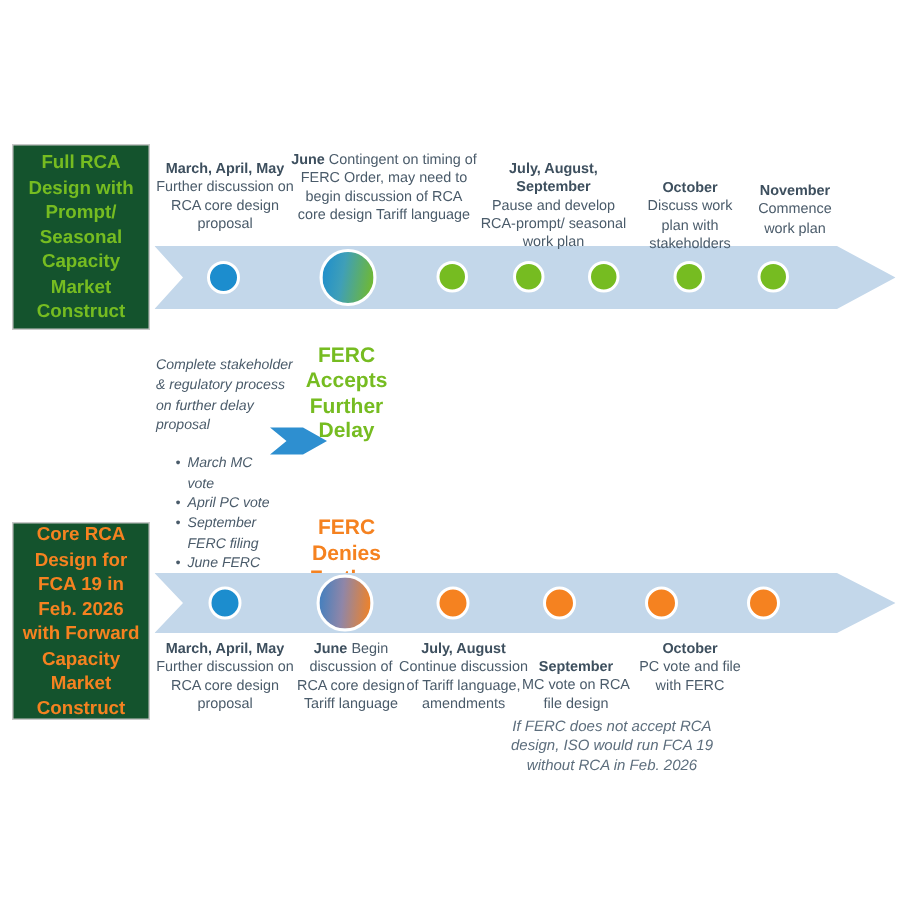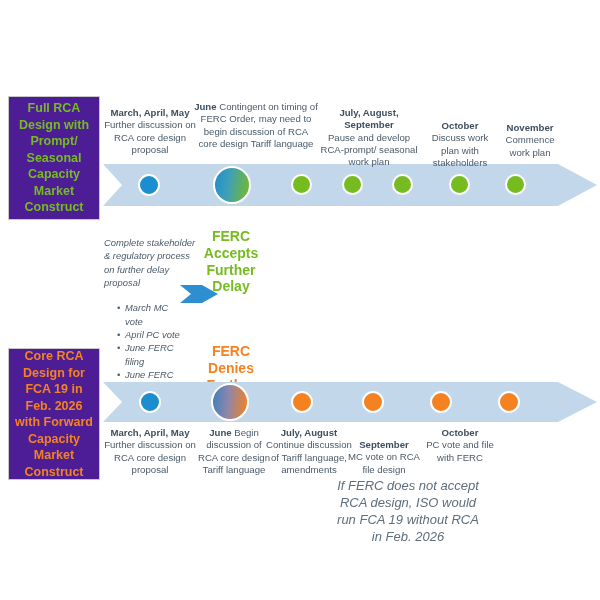--- a/index.html
+++ b/index.html
@@ -5,21 +5,21 @@
   html,body{margin:0;padding:0;}
   body{
     width:600px;height:600px;background:#ffffff;position:relative;overflow:hidden;
     font-family:"Liberation Sans","DejaVu Sans",sans-serif;
     color:#4a5b6a;
   }
   #canvas{position:absolute;inset:0;}
 
   
   .label-box{
-    position:absolute;border:1px solid #c8c8c8;background:#4c1d95;
+    position:absolute;border:1px solid #c8c8c8;background:#14532d;
     display:flex;align-items:center;justify-content:center;text-align:center;
     font-weight:bold;line-height:1.32;box-sizing:border-box;
   }
   #box-top{left:8px;top:96px;width:92px;height:124px;font-size:12.5px;color:#76bc21;padding:2px 3px;}
   #box-bottom{left:8px;top:348px;width:92px;height:132px;font-size:12.5px;color:#f58220;padding:2px 3px;}
 
   
   .band{position:absolute;}
   .band svg{display:block;}
 
@@ -34,21 +34,21 @@
   .dot.grad-bg{background:linear-gradient(100deg,#1c8dce 0%,#3f9fb8 40%,#76bc21 100%);}
   .dot.grad-bo{background:linear-gradient(95deg,#3f7fc0 0%,#8f86a8 45%,#f58220 100%);}
 
   
   .tl-text{
     position:absolute;text-align:center;font-size:9.6px;line-height:1.28;
     color:#4a5b6a;box-sizing:border-box;
   }
   .tl-text b{font-weight:bold;color:#3d4f5e;}
   .tl-note{
-    position:absolute;text-align:center;font-size:13px;line-height:1.3;
+    position:absolute;text-align:center;font-size:10px;line-height:1.3;
     font-style:italic;color:#5d6e7d;box-sizing:border-box;
   }
 
   
   #mid-left{
     position:absolute;left:104px;top:236px;width:94px;
     font-style:italic;font-size:9.4px;line-height:1.42;color:#4a5b6a;
   }
   #mid-left ul{margin:12px;padding-left:9px;list-style:none;}
   #mid-left li{position:relative;}
@@ -107,21 +107,21 @@
   <div class="tl-text" style="left:497px;top:122px;width:66px;">
     <b>November</b><br>
     <span>Commence work plan</span>
   </div>
 
   <div id="mid-left">
     <div>Complete stakeholder &amp; regulatory process on further delay proposal</div>
     <ul>
       <li>March MC vote</li>
       <li>April PC vote</li>
-      <li>June FERC filing</li>
+      <li>September FERC filing</li>
       <li>June FERC Order</li>
     </ul>
   </div>
 
   <div id="mid-arrow">
     <svg width="40" height="26" viewBox="0 0 40 26" xmlns="http://www.w3.org/2000/svg">
       <path d="M0,4 L22,4 L38,13 L22,22 L0,22 L11,13 Z" fill="#2e8fd0"></path>
     </svg>
   </div>
 

